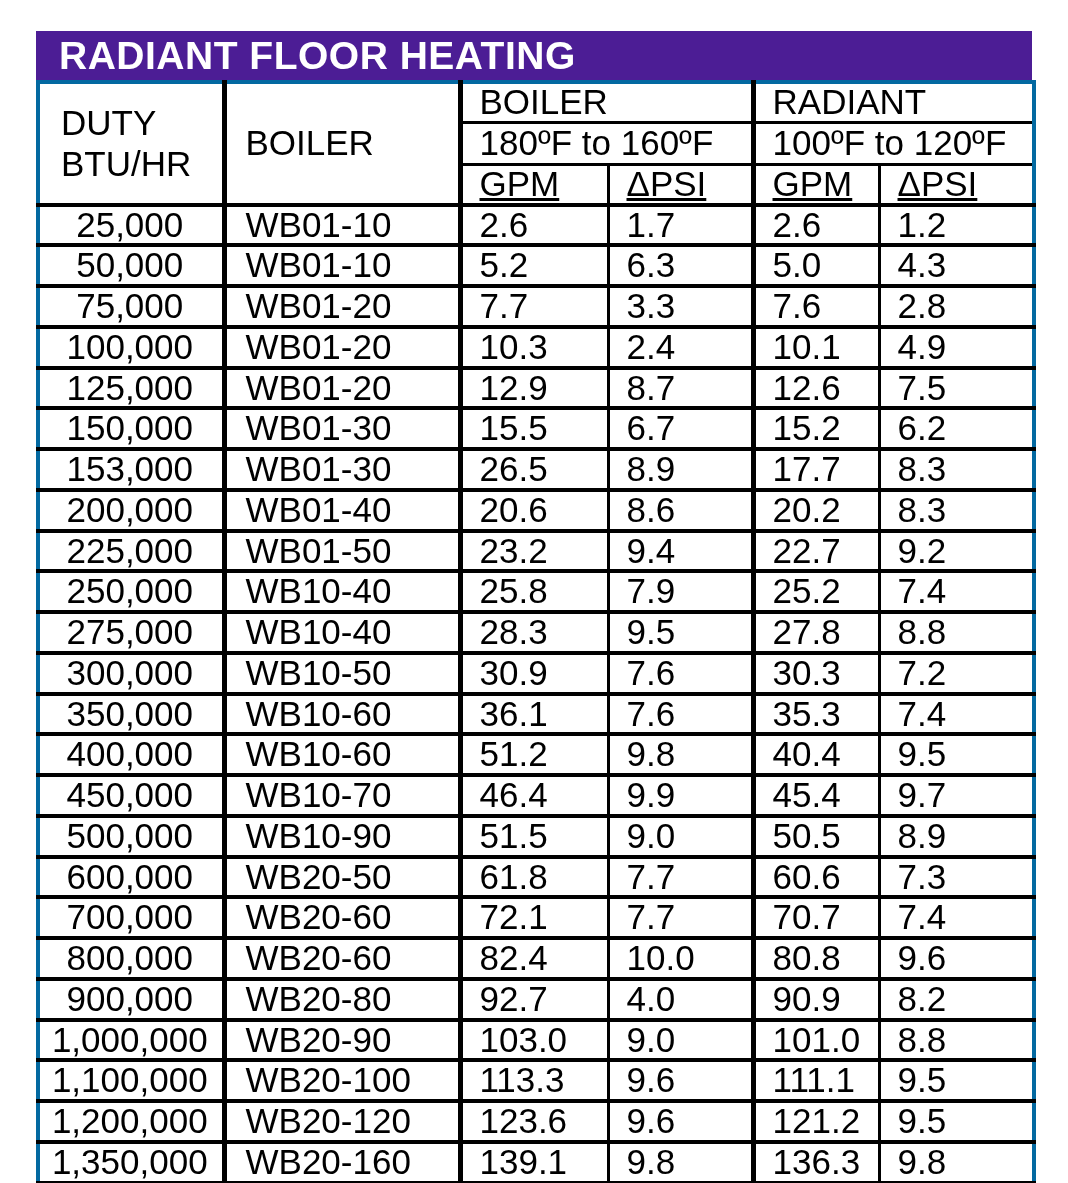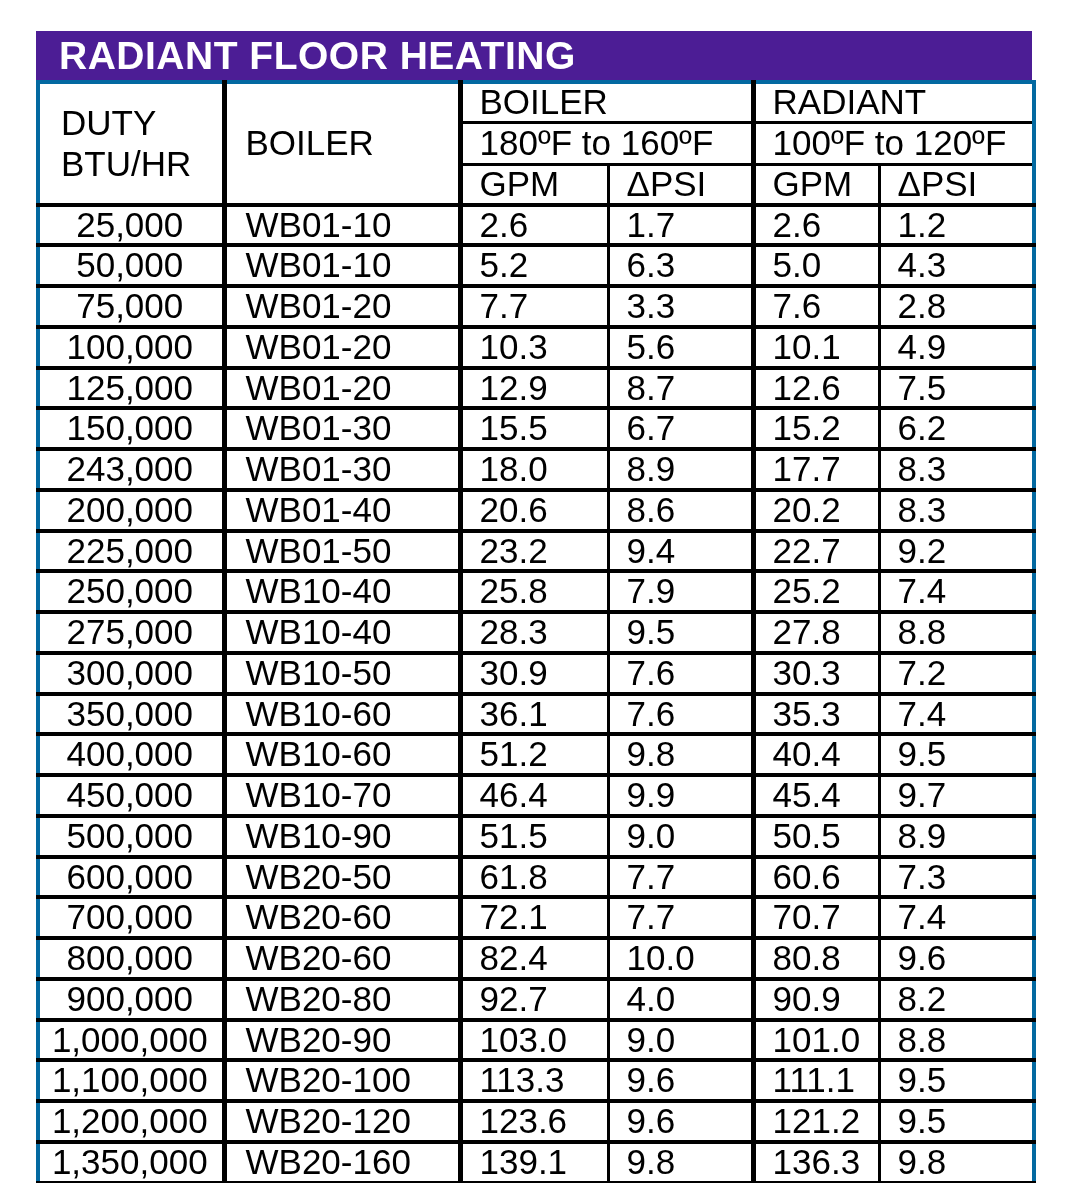--- a/index.html
+++ b/index.html
@@ -46,21 +46,21 @@
     overflow:hidden;
   }
   .spec thead th { border-top-width:3px; border-bottom-width:3px; }
   .spec tbody td { border-top-width:4px; border-bottom-width:4px; }
 
   
   .sec-l { border-left-width:5px !important; }
 
   .spec thead tr.r-group  { height:38px; }
   .spec thead tr.r-range  { height:42px; }
-  .spec thead tr.r-units  { height:37px; }
+  .spec thead tr.r-units  { height:37px;text-decoration:underline; }
   .spec tbody tr          { height:39px; }
 
   th.h-duty { padding-left:21px; line-height:1.18; }
   th.h-model { padding-left:19px; }
 
   td.c-duty { text-align:center; padding-left:0;margin-top:32px; }
   td.c-model { padding-left:19px;margin-top:8px; }
 </style>
 </head>
 <body>
@@ -126,21 +126,21 @@
     <td class="c-num sec-l">7.7</td>
     <td class="c-num">3.3</td>
     <td class="c-num sec-l">7.6</td>
     <td class="c-num">2.8</td>
   </tr>
 
   <tr>
     <td class="c-duty">100,000</td>
     <td class="c-model sec-l">WB01-20</td>
     <td class="c-num sec-l">10.3</td>
-    <td class="c-num">5.6</td>
+    <td class="c-num">2.4</td>
     <td class="c-num sec-l">10.1</td>
     <td class="c-num">4.9</td>
   </tr>
 
   <tr>
     <td class="c-duty">125,000</td>
     <td class="c-model sec-l">WB01-20</td>
     <td class="c-num sec-l">12.9</td>
     <td class="c-num">8.7</td>
     <td class="c-num sec-l">12.6</td>
@@ -150,23 +150,23 @@
   <tr>
     <td class="c-duty">150,000</td>
     <td class="c-model sec-l">WB01-30</td>
     <td class="c-num sec-l">15.5</td>
     <td class="c-num">6.7</td>
     <td class="c-num sec-l">15.2</td>
     <td class="c-num">6.2</td>
   </tr>
 
   <tr>
-    <td class="c-duty">243,000</td>
+    <td class="c-duty">153,000</td>
     <td class="c-model sec-l">WB01-30</td>
-    <td class="c-num sec-l">18.0</td>
+    <td class="c-num sec-l">26.5</td>
     <td class="c-num">8.9</td>
     <td class="c-num sec-l">17.7</td>
     <td class="c-num">8.3</td>
   </tr>
 
   <tr>
     <td class="c-duty">200,000</td>
     <td class="c-model sec-l">WB01-40</td>
     <td class="c-num sec-l">20.6</td>
     <td class="c-num">8.6</td>

